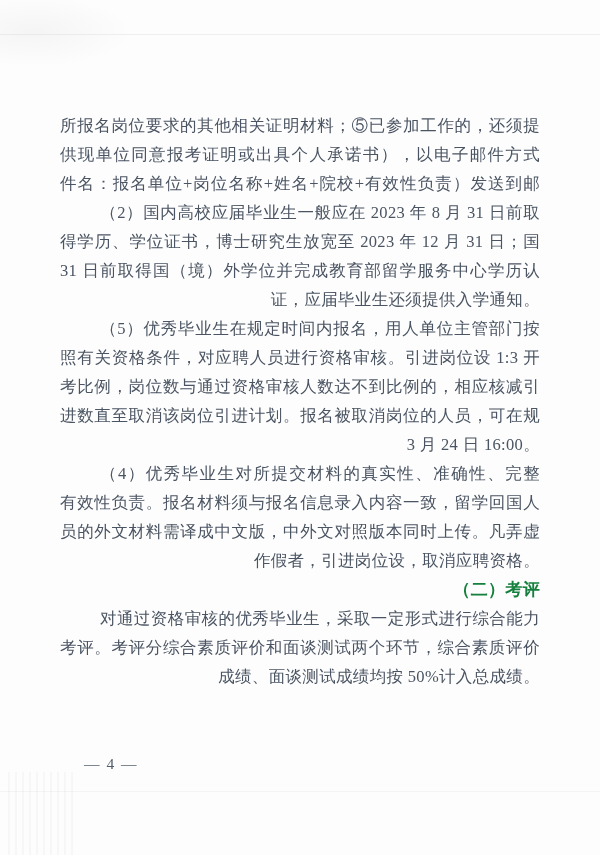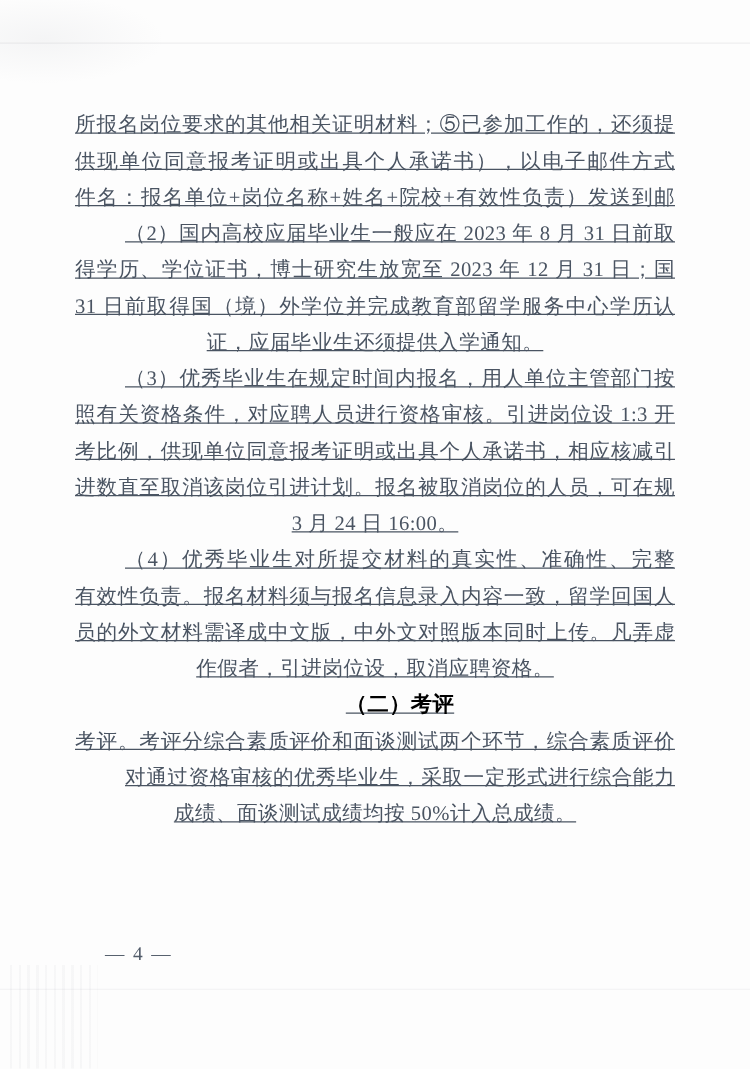--- a/index.html
+++ b/index.html
@@ -30,48 +30,47 @@
     position: absolute; left: 0; top: 791px; width: 600px; height: 1px;
     background: rgba(190,192,198,0.14);
   }
   .streaks-bottomleft {
     position: absolute; left: 8px; top: 772px; width: 70px; height: 83px;
     background: repeating-linear-gradient(90deg, rgba(160,163,172,0.07) 0 2px, rgba(0,0,0,0) 2px 7px);
   }
   .doc-body {
     position: absolute;
     left: 60px;
-    top: 85px;
+    top: 111px;
     width: 480px;
     color: #4a5462;
-    text-decoration: underline;
   }
   .block { margin: 0; }
   .text-line {
     box-sizing: border-box;
     width: 100%;
     height: 29px;
     line-height: 29px;
     font-size: 16.5px;
     letter-spacing: 0.02em;
     white-space: normal;
     overflow: hidden;
-    text-align: center;
+    text-align: right;
   }
   .text-line.fill {
     text-align: justify;
     text-align-last: justify;
   }
   .text-line.indent {
     padding-left: 40px;
   }
   .block.heading .text-line {
     font-weight: bold;
     font-size: 17px;
-    color: #000000;
+    color: #15803d;
   }
   .page-number {
     position: absolute;
     left: 84px;
     top: 752px;
     height: 24px;
     line-height: 24px;
     font-size: 15.5px;
     letter-spacing: 1.5px;
     color: #525c6a;
@@ -92,36 +91,36 @@
         <div class="text-line fill">供现单位同意报考证明或出具个人承诺书），以电子邮件方式（邮</div>
         <div class="text-line fill">件名：报名单位+岗位名称+姓名+院校+有效性负责）发送到邮箱。</div>
       </div>
       <div class="block body">
         <div class="text-line fill indent">（2）国内高校应届毕业生一般应在 2023 年 8 月 31 日前取</div>
         <div class="text-line fill">得学历、学位证书，博士研究生放宽至 2023 年 12 月 31 日；国</div>
         <div class="text-line fill">31 日前取得国（境）外学位并完成教育部留学服务中心学历认</div>
         <div class="text-line">证，应届毕业生还须提供入学通知。</div>
       </div>
       <div class="block body">
-        <div class="text-line fill indent">（3）优秀毕业生在规定时间内报名，用人单位主管部门按</div>
+        <div class="text-line fill indent">（5）优秀毕业生在规定时间内报名，用人单位主管部门按</div>
         <div class="text-line fill">照有关资格条件，对应聘人员进行资格审核。引进岗位设 1:3 开</div>
-        <div class="text-line fill">考比例，供现单位同意报考证明或出具个人承诺书，相应核减引</div>
+        <div class="text-line fill">考比例，岗位数与通过资格审核人数达不到比例的，相应核减引</div>
         <div class="text-line fill">进数直至取消该岗位引进计划。报名被取消岗位的人员，可在规</div>
         <div class="text-line">3 月 24 日 16:00。</div>
       </div>
       <div class="block body">
         <div class="text-line fill indent">（4）优秀毕业生对所提交材料的真实性、准确性、完整性、</div>
         <div class="text-line fill">有效性负责。报名材料须与报名信息录入内容一致，留学回国人</div>
         <div class="text-line fill">员的外文材料需译成中文版，中外文对照版本同时上传。凡弄虚</div>
         <div class="text-line">作假者，引进岗位设，取消应聘资格。</div>
       </div>
       <div class="block heading">
         <div class="text-line indent">（二）考评</div>
       </div>
       <div class="block body">
+        <div class="text-line fill indent">对通过资格审核的优秀毕业生，采取一定形式进行综合能力</div>
         <div class="text-line fill">考评。考评分综合素质评价和面谈测试两个环节，综合素质评价</div>
-        <div class="text-line fill indent">对通过资格审核的优秀毕业生，采取一定形式进行综合能力</div>
         <div class="text-line">成绩、面谈测试成绩均按 50%计入总成绩。</div>
       </div>
     </div>
 
   <div class="page-number">— 4 —</div>
 </div>
 
 </body></html>

